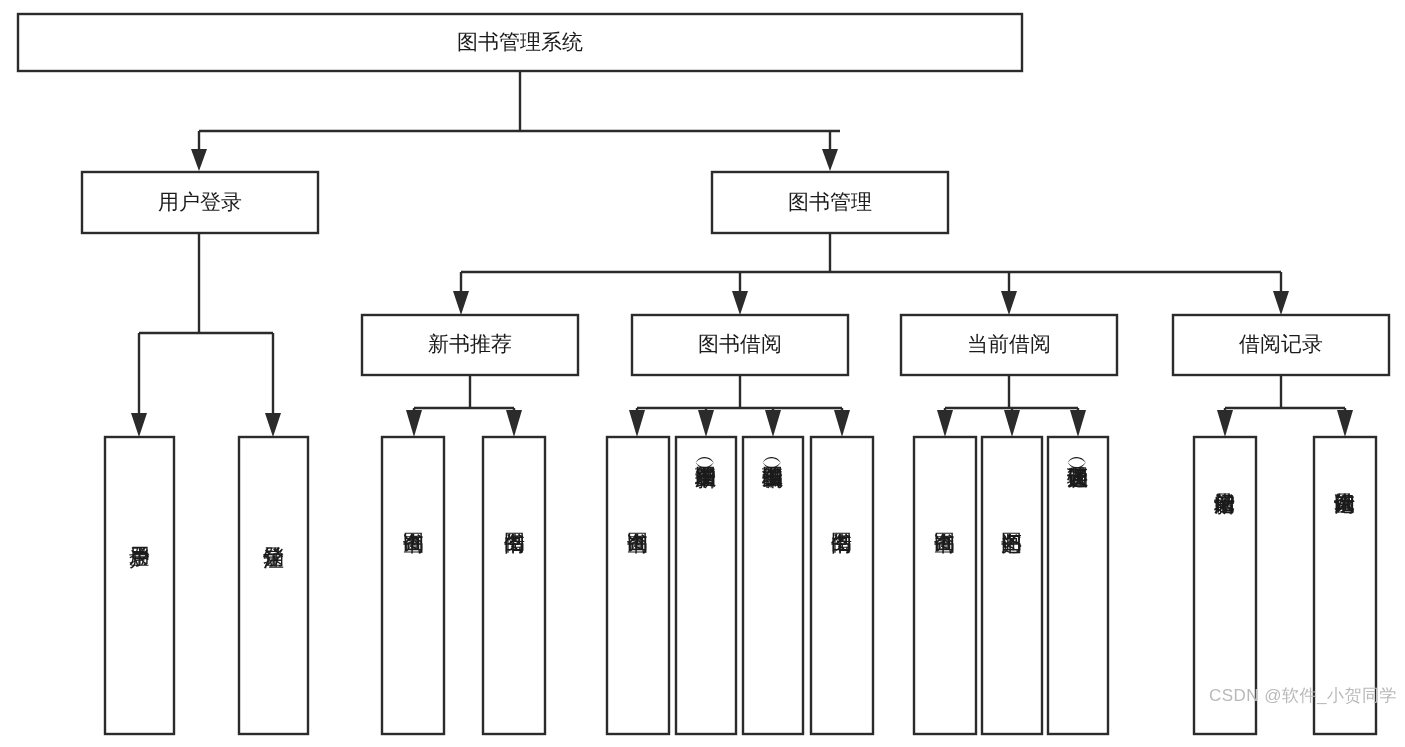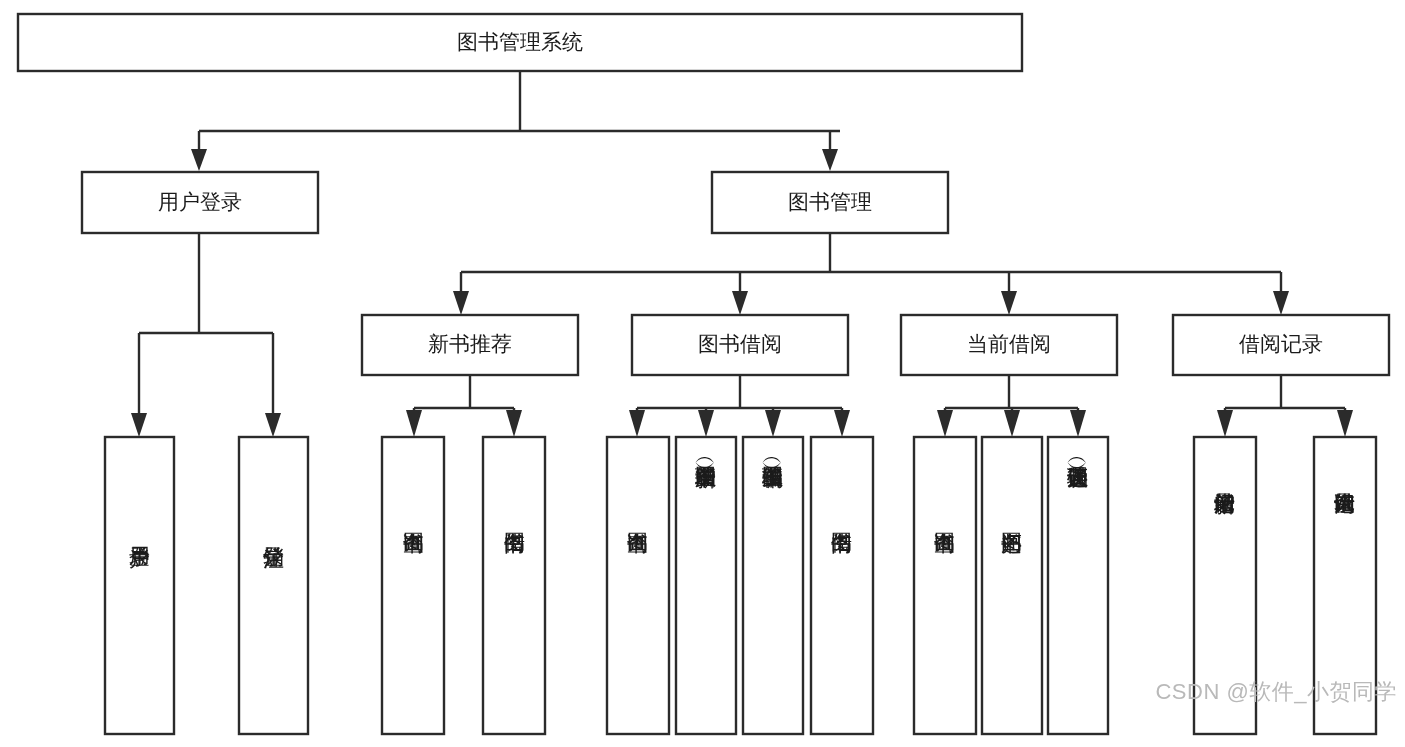--- a/index.html
+++ b/index.html
@@ -54,21 +54,21 @@
     font-family: "Liberation Sans", "DejaVu Sans", sans-serif;
     font-size: 21px;
     fill: #1b1b1b;
     text-anchor: middle;
   }
   .watermark-text {
     position: absolute;
     right: 8px;
     bottom: 4px;
     font-family: "Liberation Sans", "DejaVu Sans", sans-serif;
-    font-size: 22px;
+    font-size: 17px;
     color: #b9b9b9;
     white-space: nowrap;
     letter-spacing: 0.5px;
   }
 </style>
 </head>
 <body>
 
 <div id="diagram-root">
 

